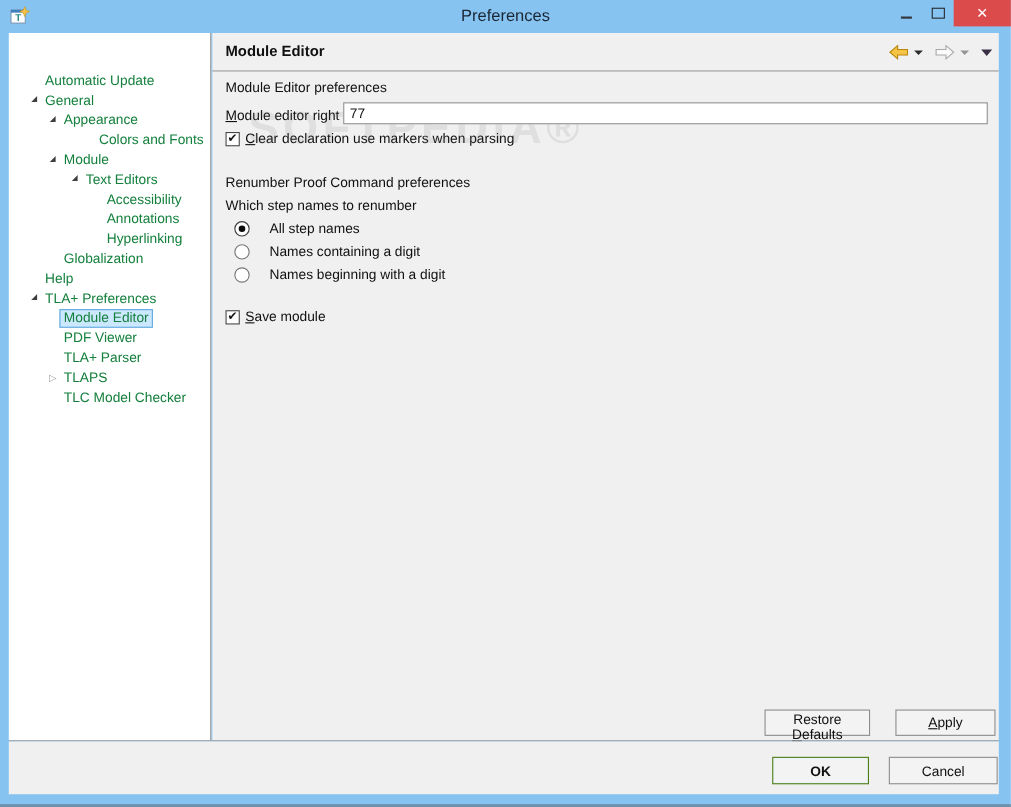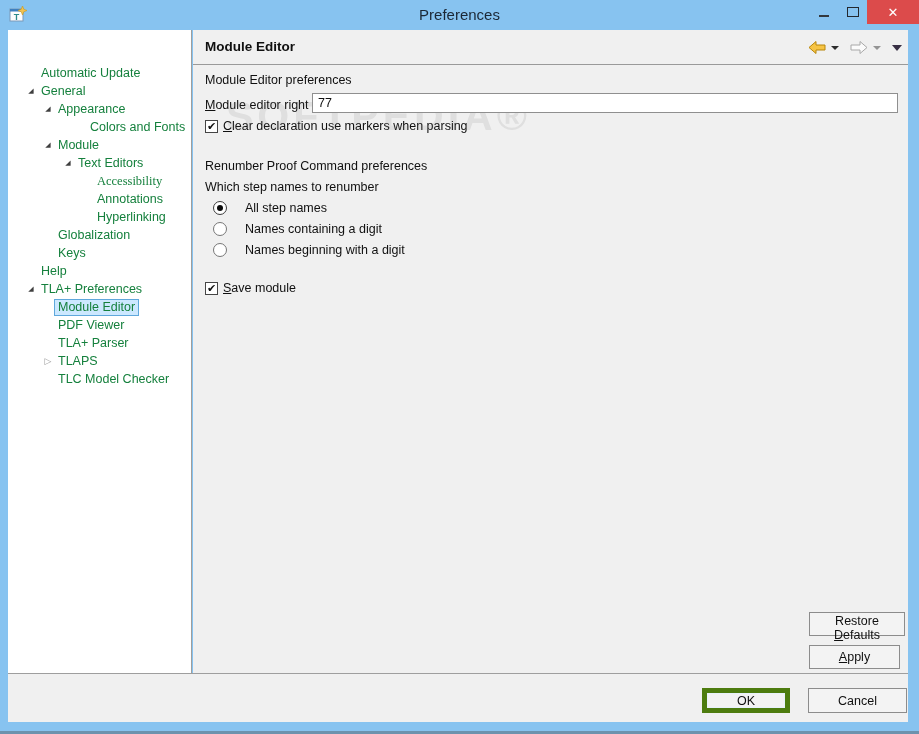--- a/index.html
+++ b/index.html
@@ -66,31 +66,31 @@
     font-size:11px;line-height:11px;color:#111;}
   .lbl-sec2{top:94px;}
   .lbl-question{top:115px;}
   .radio-group{position:absolute;left:20px;top:132px;}
   .radio-row{position:relative;height:21px;display:flex;align-items:center;gap:18px;white-space:nowrap;}
   .radio{width:14px;height:14px;box-sizing:border-box;border:1px solid #767676;border-radius:50%;
     background:#fff;position:relative;flex:0 0 auto;}
   .radio.selected{border-color:#3c3c3c;}
   .radio.selected::after{content:"";position:absolute;left:3px;top:3px;width:6px;height:6px;
     border-radius:50%;background:#0a0a0a;}
-  .page-buttons{position:absolute;right:3px;bottom:4px;display:flex;gap:9px;flex-direction:column;}
+  .page-buttons{position:absolute;right:3px;bottom:4px;display:flex;gap:23px;}
   button{font-family:"Liberation Sans",sans-serif;font-size:12.5px;color:#101010;
     background:#f3f3f3;border:1px solid #8c8c8c;height:24px;cursor:default;}
   .btn-restore{width:96px;}
   .btn-apply{width:91px;}
 
   
   .hsep{position:absolute;left:8px;top:673px;width:900px;height:1px;background:#9e9e9e;}
   .bottom-bar{position:absolute;left:8px;top:674px;width:900px;height:48px;background:#f0f0f0;}
   .btn-ok{position:absolute;left:694px;top:14px;width:88px;height:25px;
-    border:5px solid #4d7c0f;box-shadow:inset 0 0 0 1px #e8f2fb;}
+    border:1px solid #4d7c0f;box-shadow:inset 0 0 0 1px #e8f2fb;font-weight:bold;}
   .btn-cancel{position:absolute;left:800px;top:14px;width:99px;height:25px;}
   u{text-decoration:underline;}
 </style>
 </head>
 <body>
 
 <div class="window">
 
   <div class="titlebar">
     <span class="app-icon">
@@ -131,33 +131,30 @@
         </div>
         <div class="tree-row">
           <span class="tree-arrow expanded" style="left: 34px;">◢</span>
           <span class="tree-label" style="left: 46px;">Module</span>
         </div>
         <div class="tree-row">
           <span class="tree-arrow expanded" style="left: 54px;">◢</span>
           <span class="tree-label" style="left: 66px;">Text Editors</span>
         </div>
         <div class="tree-row">
-          <span class="tree-label" style="left: 85px; font-family: Liberation Serif, serif;">Accessibility</span>
+          <span class="tree-label" style="left: 85px;">Accessibility</span>
         </div>
         <div class="tree-row">
           <span class="tree-label" style="left: 85px;">Annotations</span>
         </div>
         <div class="tree-row">
           <span class="tree-label" style="left: 85px;">Hyperlinking</span>
         </div>
         <div class="tree-row">
           <span class="tree-label" style="left: 46px;">Globalization</span>
-        </div>
-        <div class="tree-row">
-          <span class="tree-label" style="left: 46px;">Keys</span>
         </div>
         <div class="tree-row">
           <span class="tree-label" style="left: 29px;">Help</span>
         </div>
         <div class="tree-row">
           <span class="tree-arrow expanded" style="left: 17px;">◢</span>
           <span class="tree-label" style="left: 29px;">TLA+ Preferences</span>
         </div>
         <div class="tree-row">
           <span class="tree-label selected" style="left: 46px;">Module Editor</span>

